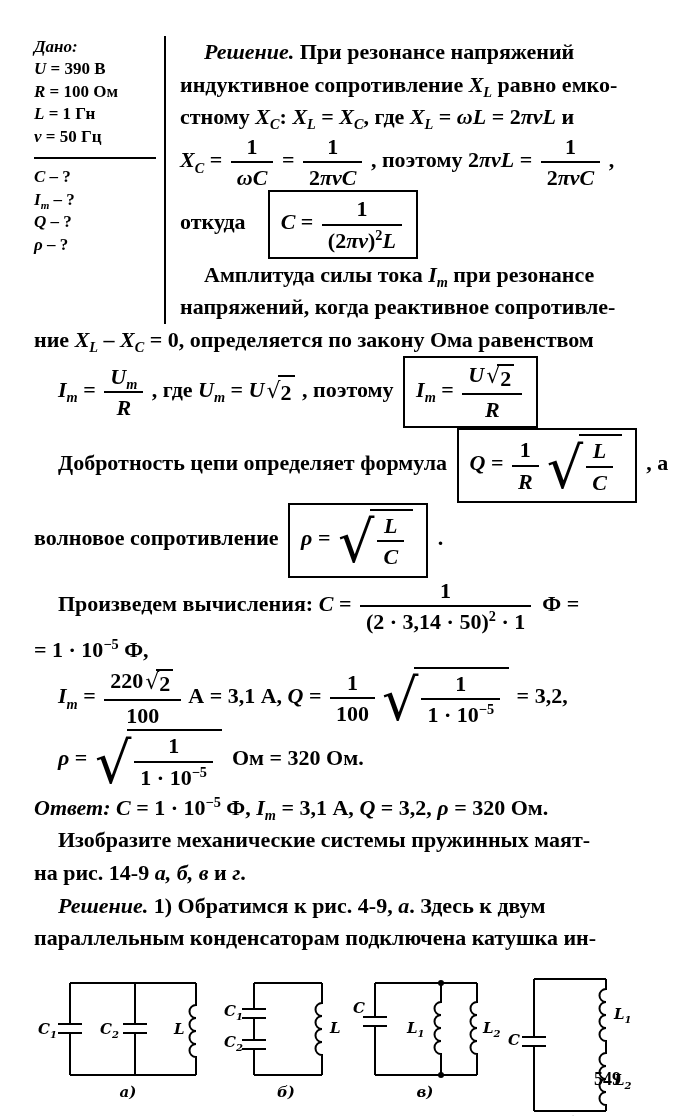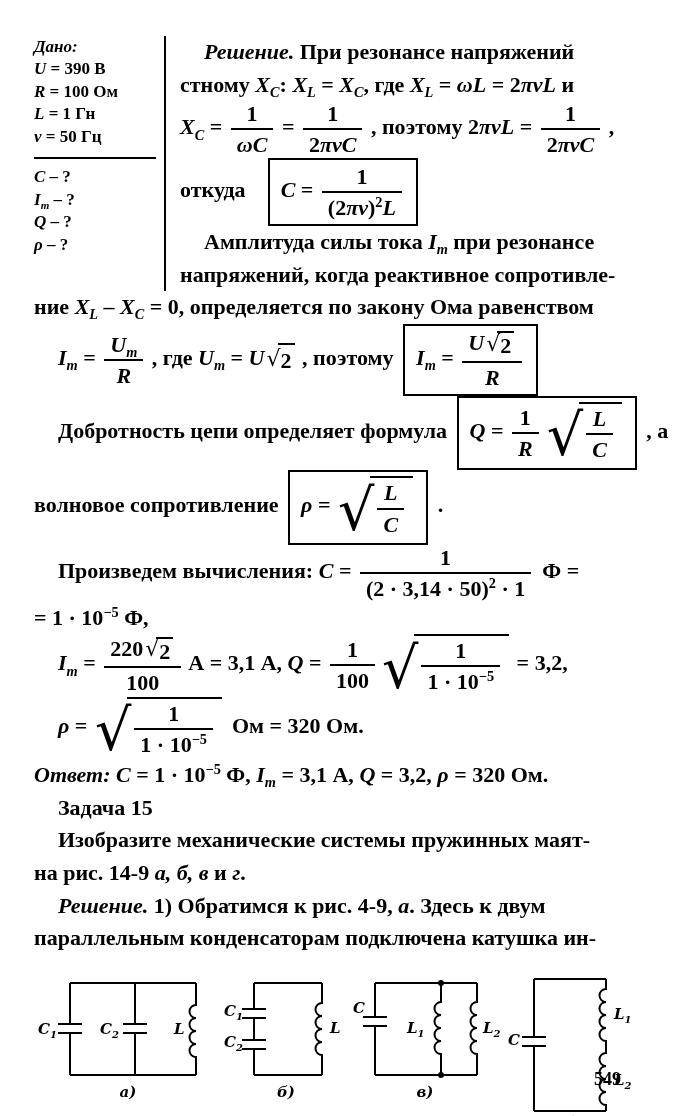--- a/index.html
+++ b/index.html
@@ -66,20 +66,21 @@
       <div class="dline"><span class="run it">L</span><span class="run"> = 1 Гн</span></div>
       <div class="dline"><span class="run it">ν</span><span class="run"> = 50 Гц</span></div>
       <div class="dano-sep"></div>
       <div class="dline"><span class="run it">C</span><span class="run"> – ?</span></div>
       <div class="dline"><span class="run it">I</span><sub class="sub">m</sub><span class="run"> – ?</span></div>
       <div class="dline"><span class="run it">Q</span><span class="run"> – ?</span></div>
       <div class="dline"><span class="run it">ρ</span><span class="run"> – ?</span></div>
     </div>
     <div class="sol1">
       <div class="tline ind"><span class="run it">Решение.</span><span class="run"> При резонансе напряжений</span></div>
+      <div class="tline"><span class="run">индуктивное сопротивление </span><span class="run it">X</span><sub class="sub">L</sub><span class="run"> равно емко-</span></div>
       <div class="tline"><span class="run">стному </span><span class="run it">X</span><sub class="sub">C</sub><span class="run">: </span><span class="run it">X</span><sub class="sub">L</sub><span class="run"> = </span><span class="run it">X</span><sub class="sub">C</sub><span class="run">, где </span><span class="run it">X</span><sub class="sub">L</sub><span class="run"> = </span><span class="run it">ωL</span><span class="run"> = 2</span><span class="run it">πνL</span><span class="run"> и</span></div>
       <div class="tline fm"><span class="run it">X</span><sub class="sub">C</sub><span class="run"> = </span><span class="frac">
             <span class="num"><span class="run">1</span></span>
             <span class="den"><span class="run it">ωC</span></span>
           </span><span class="run"> = </span><span class="frac">
             <span class="num"><span class="run">1</span></span>
             <span class="den"><span class="run">2</span><span class="run it">πνC</span></span>
           </span><span class="run"> , поэтому 2</span><span class="run it">πνL</span><span class="run"> = </span><span class="frac">
             <span class="num"><span class="run">1</span></span>
             <span class="den"><span class="run">2</span><span class="run it">πνC</span></span>
@@ -150,21 +151,20 @@
           <span class="rad">√</span>
           <span class="rbody"><span class="frac">
               <span class="num"><span class="run">1</span></span>
               <span class="den"><span class="run">1 · 10</span><sup class="sup">−5</sup></span>
             </span></span>
         </span><span class="spc" style="width: 8px;"></span><span class="run">Ом = 320 Ом.</span></div>
     <div class="tline"><span class="run it">Ответ:</span><span class="run"> </span><span class="run it">C</span><span class="run"> = 1 · 10</span><sup class="sup">−5</sup><span class="run"> Ф, </span><span class="run it">I</span><sub class="sub">m</sub><span class="run"> = 3,1 А, </span><span class="run it">Q</span><span class="run"> = 3,2, </span><span class="run it">ρ</span><span class="run"> = 320 Ом.</span></div>
   </div>
 
   <div class="tasksec">
-    <div class="tline ind"><span class="run bd">Задача 15</span></div>
     <div class="tline ind"><span class="run bd">Изобразите механические системы пружинных маят-</span></div>
     <div class="tline"><span class="run bd">на рис. 14-9 </span><span class="run bd it">а, б, в</span><span class="run bd"> и </span><span class="run bd it">г</span><span class="run bd">.</span></div>
     <div class="tline ind"><span class="run it">Решение.</span><span class="run"> 1) Обратимся к рис. 4-9, </span><span class="run it">а</span><span class="run">. Здесь к двум</span></div>
     <div class="tline"><span class="run">параллельным конденсаторам подключена катушка ин-</span></div>
   </div>
 
   <div class="figrow">
 
     <svg width="185" height="132" viewBox="0 0 185 132">
       <g stroke="#000" stroke-width="2" fill="none">

